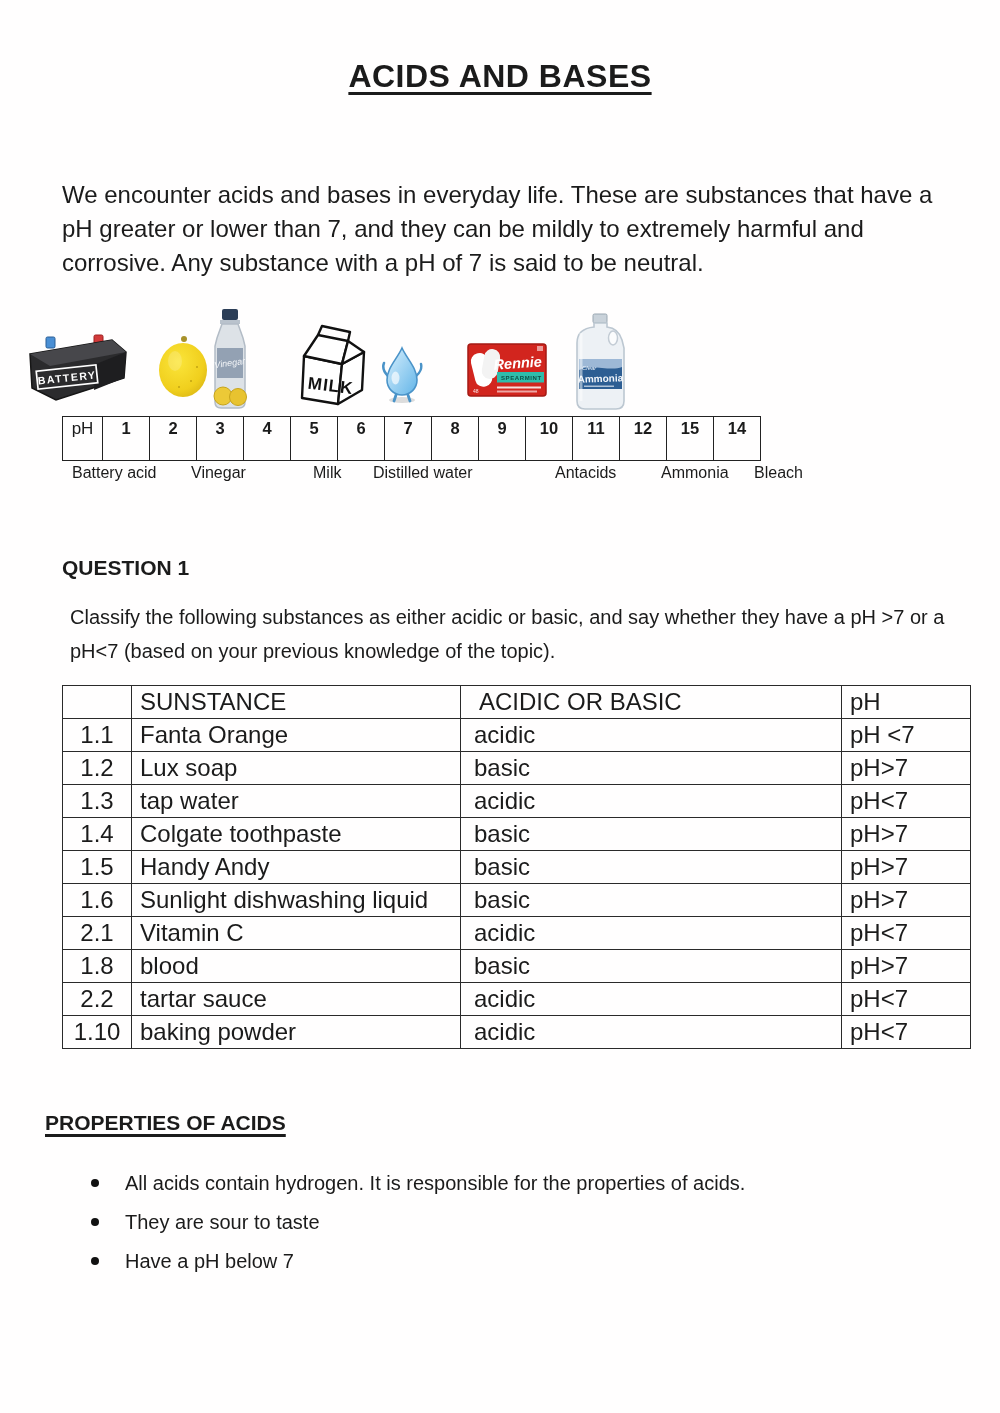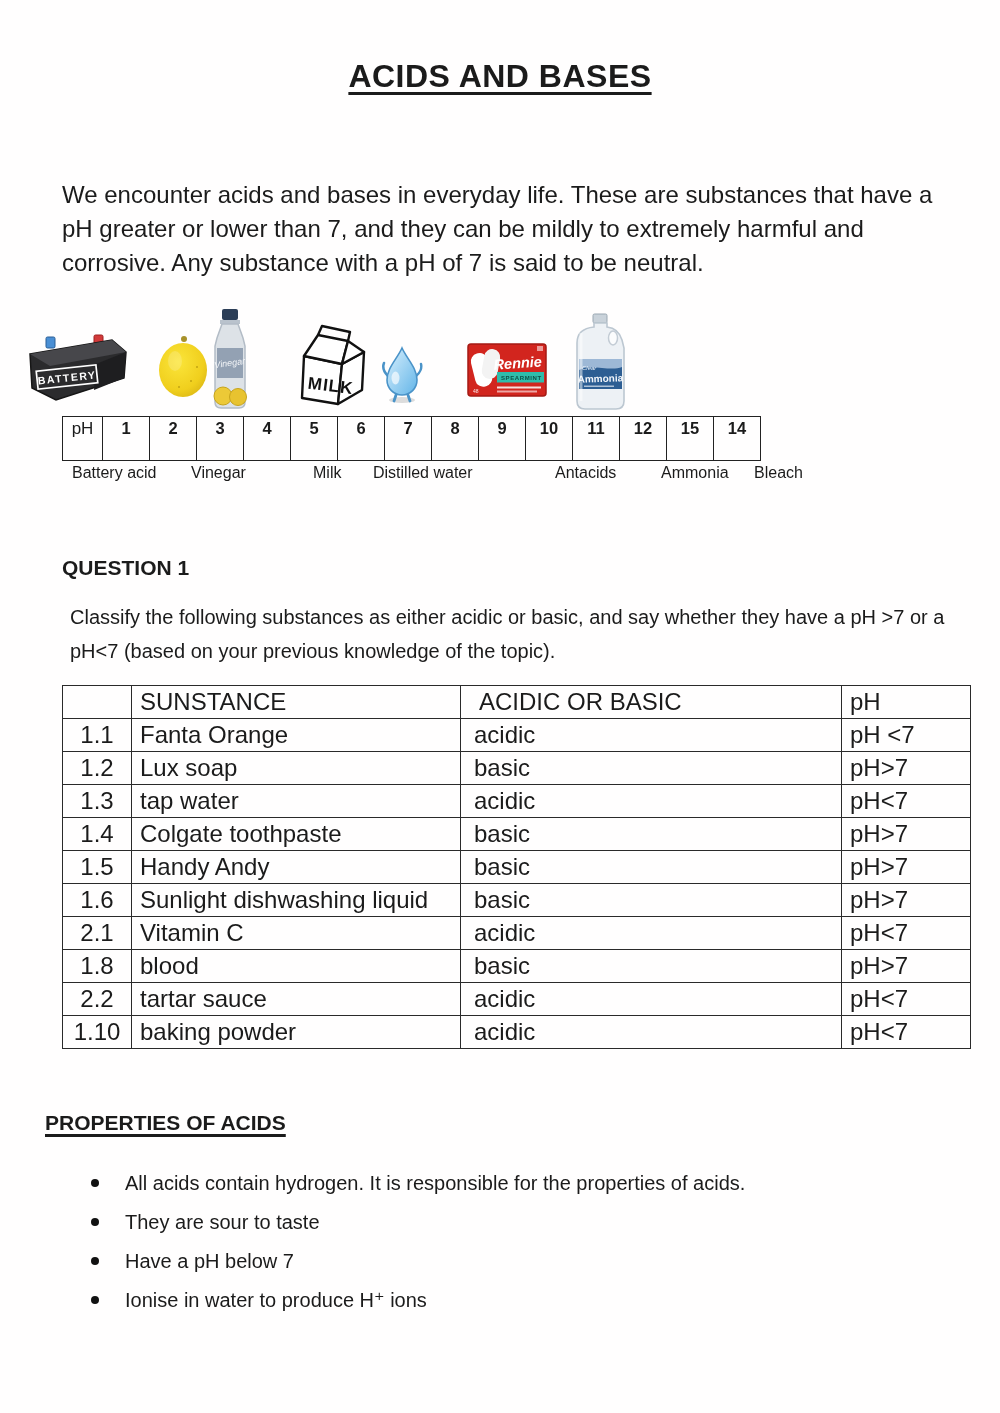--- a/index.html
+++ b/index.html
@@ -294,16 +294,15 @@
         </tr>
       </tbody>
   </table>
 
   <h2 class="props-heading">PROPERTIES OF ACIDS</h2>
   <ul class="bullets">
 
   <li class="bullet">All acids contain hydrogen. It is responsible for the properties of acids.</li>
       <li class="bullet">They are sour to taste</li>
       <li class="bullet">Have a pH below 7</li>
-      <li class="bullet">Ionise in water to produce H⁺ ions</li>
     </ul>
 
 </div>
 
 </body></html>

